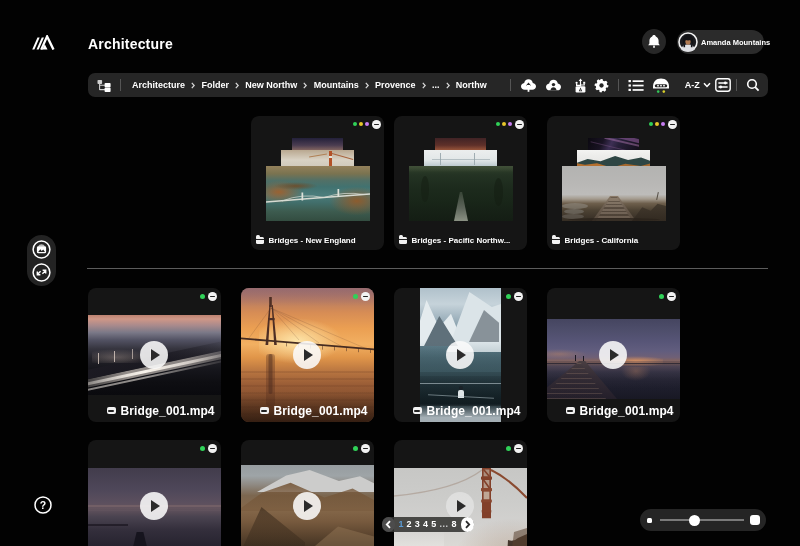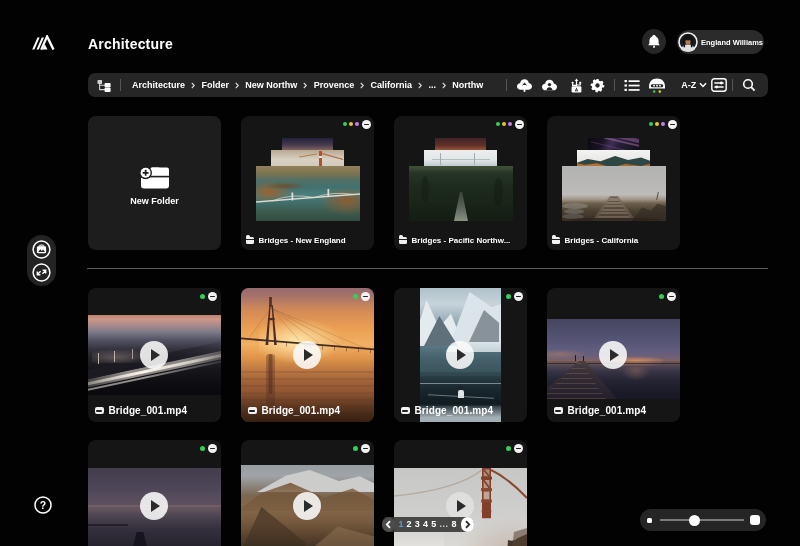--- a/index.html
+++ b/index.html
@@ -9,22 +9,22 @@
 #stage { position:relative; width:800px; height:546px; background:#020202; }
 .card { position:absolute; width:133px; height:134px; border-radius:8px; background:#151515; }
 .dot { position:absolute; border-radius:50%; }
 .menu { position:absolute; width:9px; height:9px; border-radius:50%; background:#f2f2f2; }
 .menu:after { content:""; position:absolute; left:2px; top:4px; width:5px; height:1.6px;
   background:#222; border-radius:1px; }
 .playbtn { position:absolute; left:52px; top:53px; width:28px; height:28px; border-radius:50%;
   background:rgba(250,250,250,0.88); }
 .playbtn:after { content:""; position:absolute; left:11px; top:8px;
   border-left:9px solid #2b2b2b; border-top:6px solid transparent; border-bottom:6px solid transparent; }
-.vlabel { position:absolute; left:7px; bottom:6px; height:11px; display:flex; align-items:center;
-  color:#fff; font-size:10px; font-weight:bold; letter-spacing:0.1px; white-space:nowrap; }
+.vlabel { position:absolute; left:19px; bottom:6px; height:11px; display:flex; align-items:center;
+  color:#fff; font-size:12px; font-weight:bold; letter-spacing:0.1px; white-space:nowrap; }
 .vicon { width:8.5px; height:7.5px; background:#f2f2f2; border-radius:2px; margin-right:5px; position:relative; }
 .vicon:after { content:""; position:absolute; left:1.2px; top:3.2px; width:6px; height:1.7px; background:#222; border-radius:1px;}
 .flabel { position:absolute; left:4.5px; bottom:5px; display:flex; align-items:center;
   color:#fff; font-size:8px; font-weight:bold; white-space:nowrap; }
 .ficon { width:8.5px; height:7px; background:#f2f2f2; border-radius:1.5px; margin-right:4.5px; position:relative;}
 .ficon:before { content:""; position:absolute; left:0px; top:-1.8px; width:4.5px; height:2.5px; background:#f2f2f2;
   border-radius:1.5px 1.5px 0 0; }
 .ficon:after { content:""; position:absolute; left:0; top:2.2px; width:8.5px; height:1.2px; background:#222; }
 .stack { position:absolute; left:0; top:0; width:133px; height:134px; overflow:hidden; border-radius:8px;}
 .st1 { position:absolute; left:41px; top:22px; width:51px; height:16px; overflow:hidden; }
@@ -54,21 +54,21 @@
 
   <div class="abs" style="left:677px; top:30px; width:87px; height:24px; border-radius:12px; background:#2b2b2b;"></div>
   <svg class="abs" style="left:678px; top:32px;" width="20" height="20" viewBox="0 0 20 20">
     <circle cx="10" cy="10" r="9.6" fill="#1a1b1f"></circle>
     <circle cx="10" cy="10" r="9" fill="none" stroke="#f2f2f2" stroke-width="1.6"></circle>
     <path d="M3.2 17.6 C4 13.8 6.6 12.6 10 12.6 C13.4 12.6 16 13.8 16.8 17.6 C15 19.1 12.6 19.8 10 19.8 C7.4 19.8 5 19.1 3.2 17.6 Z" fill="#dfe0e4"></path>
     <ellipse cx="10" cy="9.6" rx="2.6" ry="3.2" fill="#b07a52"></ellipse>
     <path d="M4.8 9.2 C4.8 4.8 7.2 3 10 3 C12.8 3 15.2 4.8 15.2 9.2 C15.2 11.4 14.4 12.8 13.9 11.6 C13.6 10.4 13.3 9.2 12.4 8 C11.4 8.6 8.8 8.6 7.6 8 C6.7 9.2 6.4 10.4 6.1 11.6 C5.6 12.8 4.8 11.4 4.8 9.2 Z" fill="#121215"></path>
     <path d="M6.3 12.8 L6.3 15.2 M13.7 12.8 L13.7 15.2" stroke="#121215" stroke-width="1.6"></path>
   </svg>
-  <div class="abs" style="left:701px; top:38px; color:#fff; font-size:7.5px; font-weight:bold;">England Williams</div>
+  <div class="abs" style="left:701px; top:38px; color:#fff; font-size:7.5px; font-weight:bold;">Amanda Mountains</div>
 
   <div class="abs" style="left:88px; top:73px; width:680px; height:24px; border-radius:7px; background:#262626; display:flex; align-items:center;">
     <div style="width:32px; display:flex; justify-content:center;">
       <svg width="15" height="13" viewBox="0 0 15 13">
         <rect x="0.5" y="1" width="4.6" height="4" rx="0.8" fill="#cfcfcf"></rect>
         <path d="M2.6 5 L2.6 11 M2.6 10.6 L8 10.6 M2.6 6.2 L8 6.2" stroke="#cfcfcf" stroke-width="1.1" fill="none"></path>
         <rect x="7.6" y="3.9" width="6" height="4.4" rx="0.8" fill="#fff"></rect>
         <rect x="7.6" y="8.6" width="6" height="4.4" rx="0.8" fill="#fff"></rect>
       </svg>
     </div>
@@ -79,25 +79,25 @@
           <path d="M0.8 0.8 L3.2 3.5 L0.8 6.2" stroke="#dadada" stroke-width="1.2" fill="none"></path>
         </svg>
       <span class="bc">Folder</span>
         <svg class="chev" viewBox="0 0 4 7">
           <path d="M0.8 0.8 L3.2 3.5 L0.8 6.2" stroke="#dadada" stroke-width="1.2" fill="none"></path>
         </svg>
       <span class="bc">New Northw</span>
         <svg class="chev" viewBox="0 0 4 7">
           <path d="M0.8 0.8 L3.2 3.5 L0.8 6.2" stroke="#dadada" stroke-width="1.2" fill="none"></path>
         </svg>
+      <span class="bc">Mountains</span>
+        <svg class="chev" viewBox="0 0 4 7">
+          <path d="M0.8 0.8 L3.2 3.5 L0.8 6.2" stroke="#dadada" stroke-width="1.2" fill="none"></path>
+        </svg>
       <span class="bc">Provence</span>
-        <svg class="chev" viewBox="0 0 4 7">
-          <path d="M0.8 0.8 L3.2 3.5 L0.8 6.2" stroke="#dadada" stroke-width="1.2" fill="none"></path>
-        </svg>
-      <span class="bc">California</span>
         <svg class="chev" viewBox="0 0 4 7">
           <path d="M0.8 0.8 L3.2 3.5 L0.8 6.2" stroke="#dadada" stroke-width="1.2" fill="none"></path>
         </svg>
       <span class="bc">...</span>
         <svg class="chev" viewBox="0 0 4 7">
           <path d="M0.8 0.8 L3.2 3.5 L0.8 6.2" stroke="#dadada" stroke-width="1.2" fill="none"></path>
         </svg>
       <span class="bc">Northw</span>
     </div>
     <div class="sep" style="margin-left:23px;"></div>
@@ -178,35 +178,22 @@
     <circle cx="9.5" cy="9.5" r="8.4" fill="none" stroke="#fff" stroke-width="1.5"></circle>
     <path d="M8.6 8.3 L5.3 11.6 M5.3 8.6 L5.3 11.7 L8.4 11.7" stroke="#fff" stroke-width="1.4" fill="none"></path>
     <path d="M10.4 10.7 L13.7 7.4 M13.7 10.4 L13.7 7.3 L10.6 7.3" stroke="#fff" stroke-width="1.4" fill="none"></path>
   </svg>
 
   <svg class="abs" style="left:34px; top:496px;" width="18" height="18" viewBox="0 0 18 18">
     <circle cx="9" cy="9" r="8" fill="none" stroke="#fff" stroke-width="1.5"></circle>
     <text x="9" y="12.6" text-anchor="middle" fill="#fff" font-size="10.5" font-weight="bold" font-family="Liberation Sans">?</text>
   </svg>
 
-  <div class="card" style="left:88px; top:116px; background:#1d1d1d;">
-    <svg class="abs" style="left:51px; top:50px;" width="31" height="23" viewBox="0 0 31 23">
-      <path d="M11 5 L11 3.4 C11 2.3 11.9 1.4 13 1.4 L19.5 1.4 C20.6 1.4 21.5 2.3 21.5 3.4 L21.5 5 Z" fill="#fff"></path>
-      <rect x="11.5" y="1.4" width="18.5" height="8" rx="2" fill="#fff"></rect>
-      <rect x="2" y="6.4" width="28" height="16" rx="2.4" fill="#fff"></rect>
-      <rect x="2" y="9.8" width="28" height="1.6" fill="#1d1d1d"></rect>
-      <circle cx="6.6" cy="6.8" r="6.4" fill="#1d1d1d"></circle>
-      <circle cx="6.6" cy="6.8" r="5" fill="#fff"></circle>
-      <rect x="5.8" y="3.8" width="1.7" height="6" rx="0.5" fill="#1d1d1d"></rect>
-      <rect x="3.6" y="5.95" width="6" height="1.7" rx="0.5" fill="#1d1d1d"></rect>
-    </svg>
-    <div class="abs" style="left:0; top:80px; width:133px; text-align:center; color:#fff; font-size:9px; font-weight:bold;">New Folder</div>
-  </div>
-
-  <div class="card" id="f1" style="left:241px; top:116px;">
+
+  <div class="card" id="f1" style="left:251px; top:116px;">
     <div class="stack">
       <div class="st1" style="background:linear-gradient(180deg,#23203a 0%,#4a3c50 45%,#8a6a62 80%,#d8bfa0 100%);"></div>
       <div class="st2" style="background:linear-gradient(180deg,#b9a890 0%,#d9d2c4 55%,#cfc8ba 100%);">
         <div style="position:absolute; right:22px; top:1px; width:3.2px; height:15px; background:#b35127;"></div>
         <div style="position:absolute; right:22px; top:6px; width:2.6px; height:2px; background:#e8e2d6;"></div>
         <div style="position:absolute; right:0px; top:3px; width:22px; height:1px; background:#a8643e; transform:rotate(16deg); transform-origin:left;"></div>
         <div style="position:absolute; left:28px; top:4.5px; width:18px; height:1px; background:#b08055; transform:rotate(-9deg);"></div>
       </div>
       <div class="st3" style="background:linear-gradient(180deg,#93805a 0%,#7a7350 14%,#527066 26%,#417270 38%,#4b7d7c 52%,#426f6c 66%,#3d5c50 82%,#334d40 100%);">
         <div style="position:absolute; left:-4px; top:14px; width:42px; height:24px; background:radial-gradient(ellipse at 40% 50%,#9a6232 0%,rgba(110,80,50,0) 68%);"></div>

